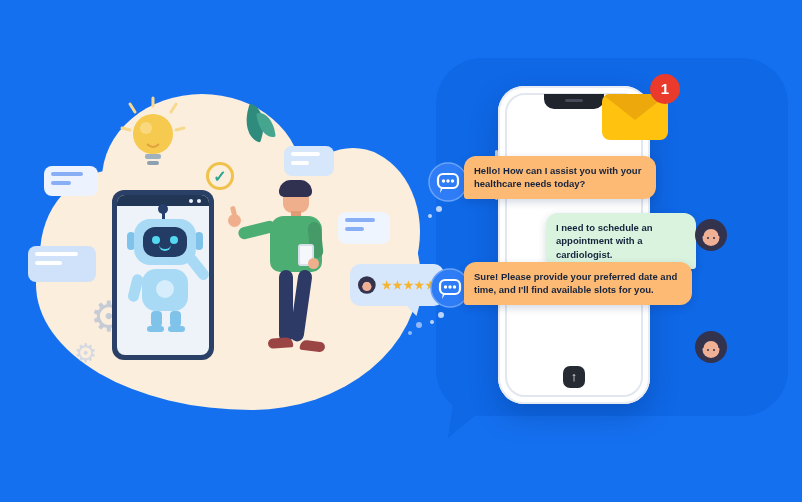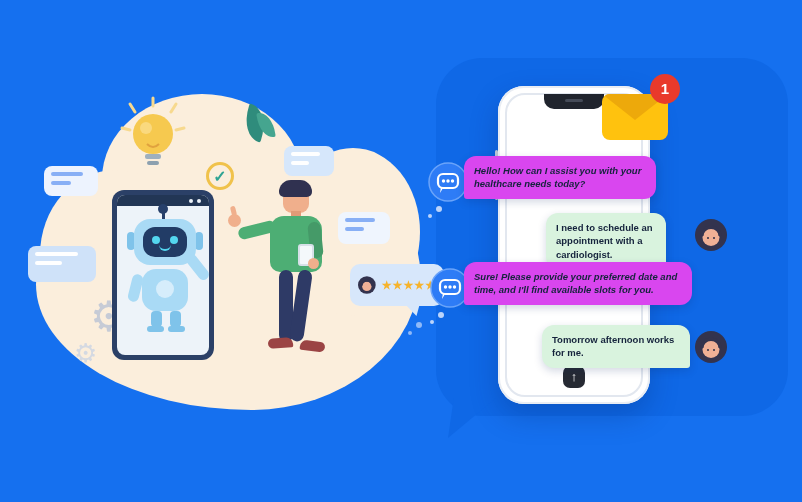--- a/index.html
+++ b/index.html
@@ -115,24 +115,24 @@
   
   .envelope { position:absolute; left:602px; top:94px; width:66px; height:46px; background:#FFC20E; border-radius:8px; overflow:hidden; z-index:6; }
   .envelope i { position:absolute; left:0; top:0; width:0; height:0;
                 border-left:33px solid transparent; border-right:33px solid transparent; border-top:26px solid #EDA90B; }
   .badge { position:absolute; left:650px; top:74px; width:30px; height:30px; background:#E93A2B; border-radius:50%;
            color:#FFF; font-size:15px; font-weight:bold; line-height:30px; text-align:center; z-index:7; }
 
   
   .msg { position:absolute; padding:8px 10px; font-size:9.5px; font-weight:bold; color:#15233C; line-height:1.4;
          box-shadow:0 3px 8px rgba(10,40,100,.18); z-index:5; }
-  .msg.bot  { background:#d946ef; border-radius:12px 12px 12px 3px;font-style:italic; }
+  .msg.bot  { background:#fdba74; border-radius:12px 12px 12px 3px; }
   .msg.user { background:#D9F3DE; border-radius:12px 12px 3px 12px; }
   .m1 { left:464px; top:156px; width:192px; }
-  .m2 { left:546px; top:213px; width:120px; }
+  .m2 { left:546px; top:213px; width:150px; }
   .m3 { left:464px; top:262px; width:228px; }
   .m4 { left:542px; top:325px; width:148px; }
   .uav { position:absolute; width:32px; height:32px; z-index:6; }
   .ua1 { left:695px; top:219px; } .ua2 { left:695px; top:331px; }
 </style>
 </head>
 <body>
 
 <div class="canvas">
 
@@ -280,21 +280,20 @@
   <div class="home-btn">↑</div>
 
   <div class="envelope">
       <i></i>
     </div>
   <div class="badge">1</div>
 
   <div class="msg bot m1">Hello! How can I assist you with your healthcare needs today?</div>
   <div class="msg user m2">I need to schedule an appointment with a cardiologist.</div>
   <div class="msg bot m3">Sure! Please provide your preferred date and time, and I'll find available slots for you.</div>
-  <div class="msg user m4">Tomorrow afternoon works for me.</div>
 
   <svg class="uav ua1" viewBox="0 0 32 32">
     <circle cx="16" cy="16" r="16" fill="#33334E"></circle>
     <circle cx="16" cy="18.5" r="8.5" fill="#F0B096"></circle>
     <path d="M5.5 17 A10.5 10.5 0 0 1 26.5 17 L23.5 17 A7.5 7.5 0 0 0 8.5 17 Z" fill="#33334E"></path>
     <circle cx="13" cy="19" r="1" fill="#2E2E44"></circle>
       <circle cx="19" cy="19" r="1" fill="#2E2E44"></circle>
   </svg>
   <svg class="uav ua2" viewBox="0 0 32 32">
     <circle cx="16" cy="16" r="16" fill="#33334E"></circle>

